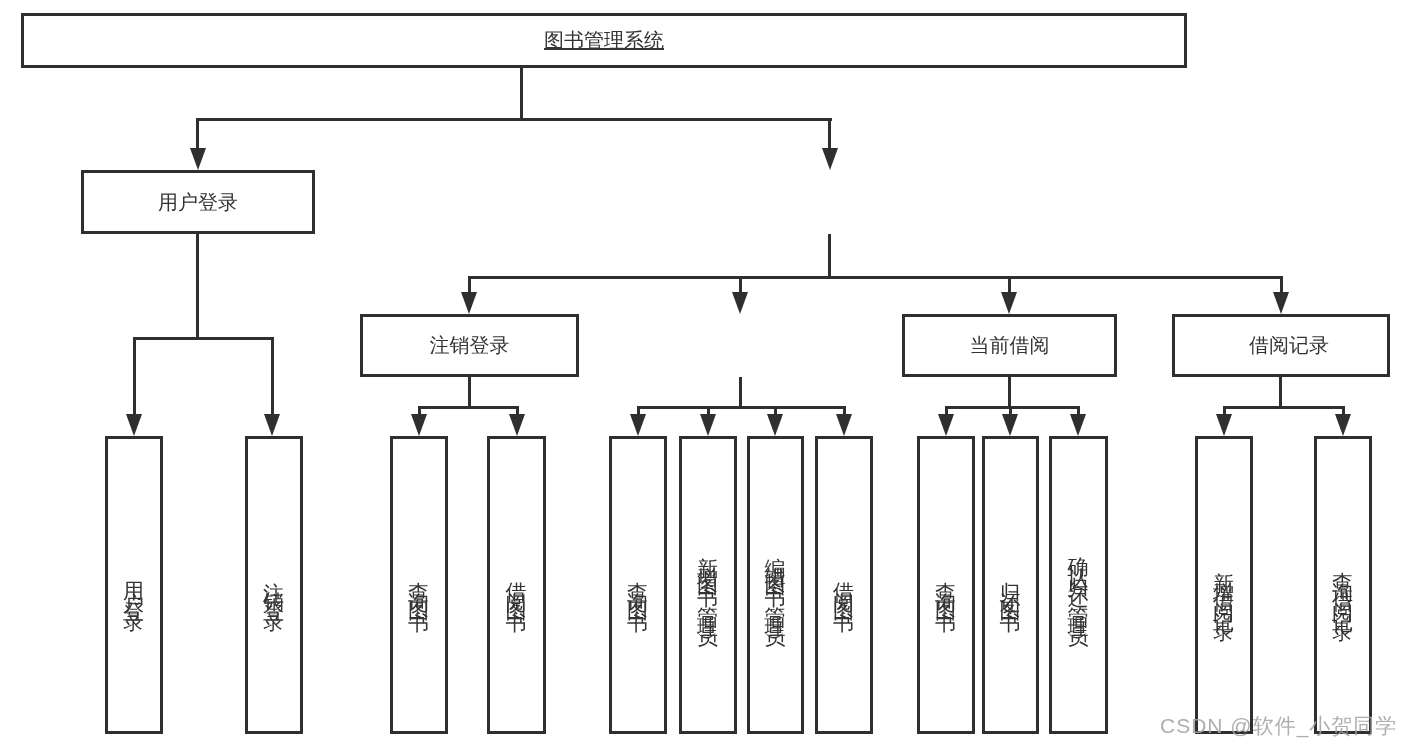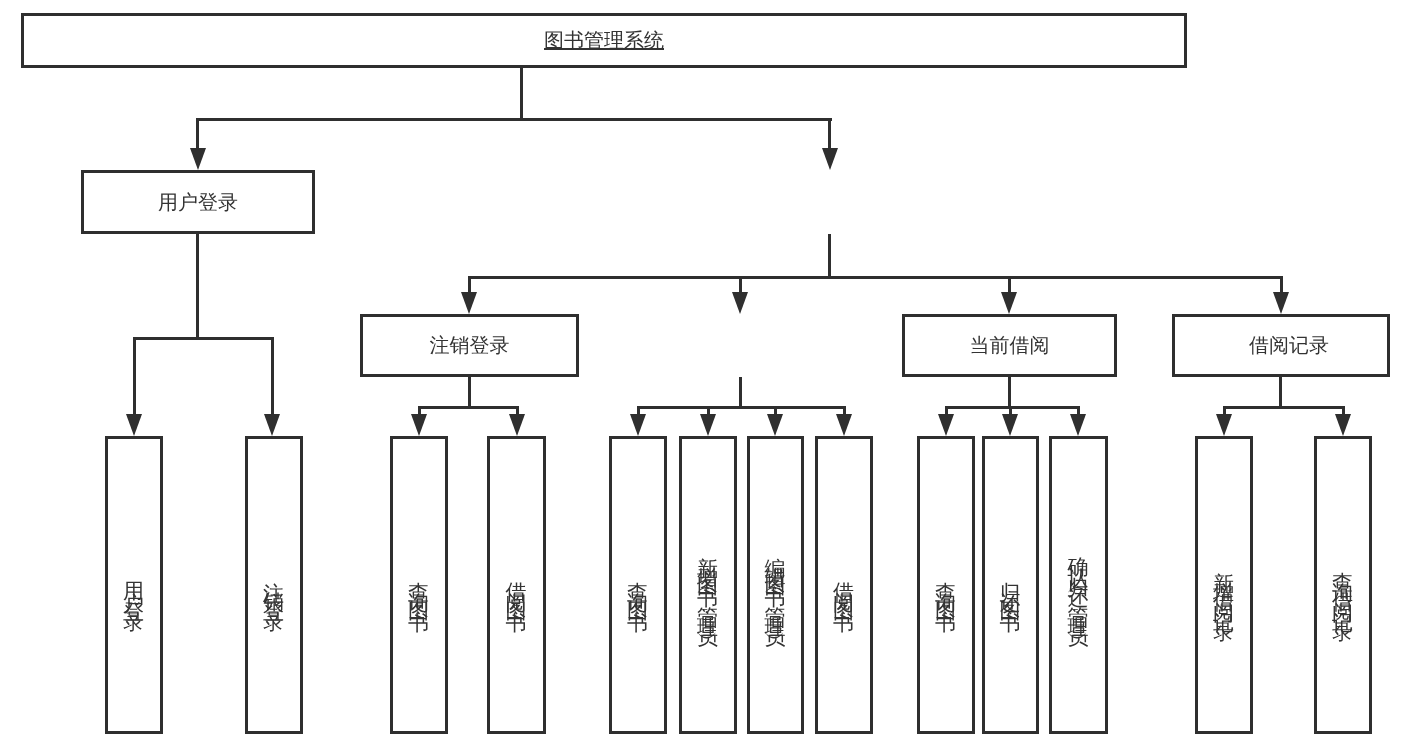--- a/index.html
+++ b/index.html
@@ -172,14 +172,15 @@
     <span>确认归还（管理员）</span>
   </div>
 
   <div class="vbox" style="left:1195px;top:436px;width:58px;height:298px;">
     <span>新增借阅记录</span>
   </div>
   <div class="vbox" style="left:1314px;top:436px;width:58px;height:298px;">
     <span>查询借阅记录</span>
   </div>
 
+  <div class="watermark">CSDN @软件_小贺同学</div>
 
 </div>
 
 </body></html>

